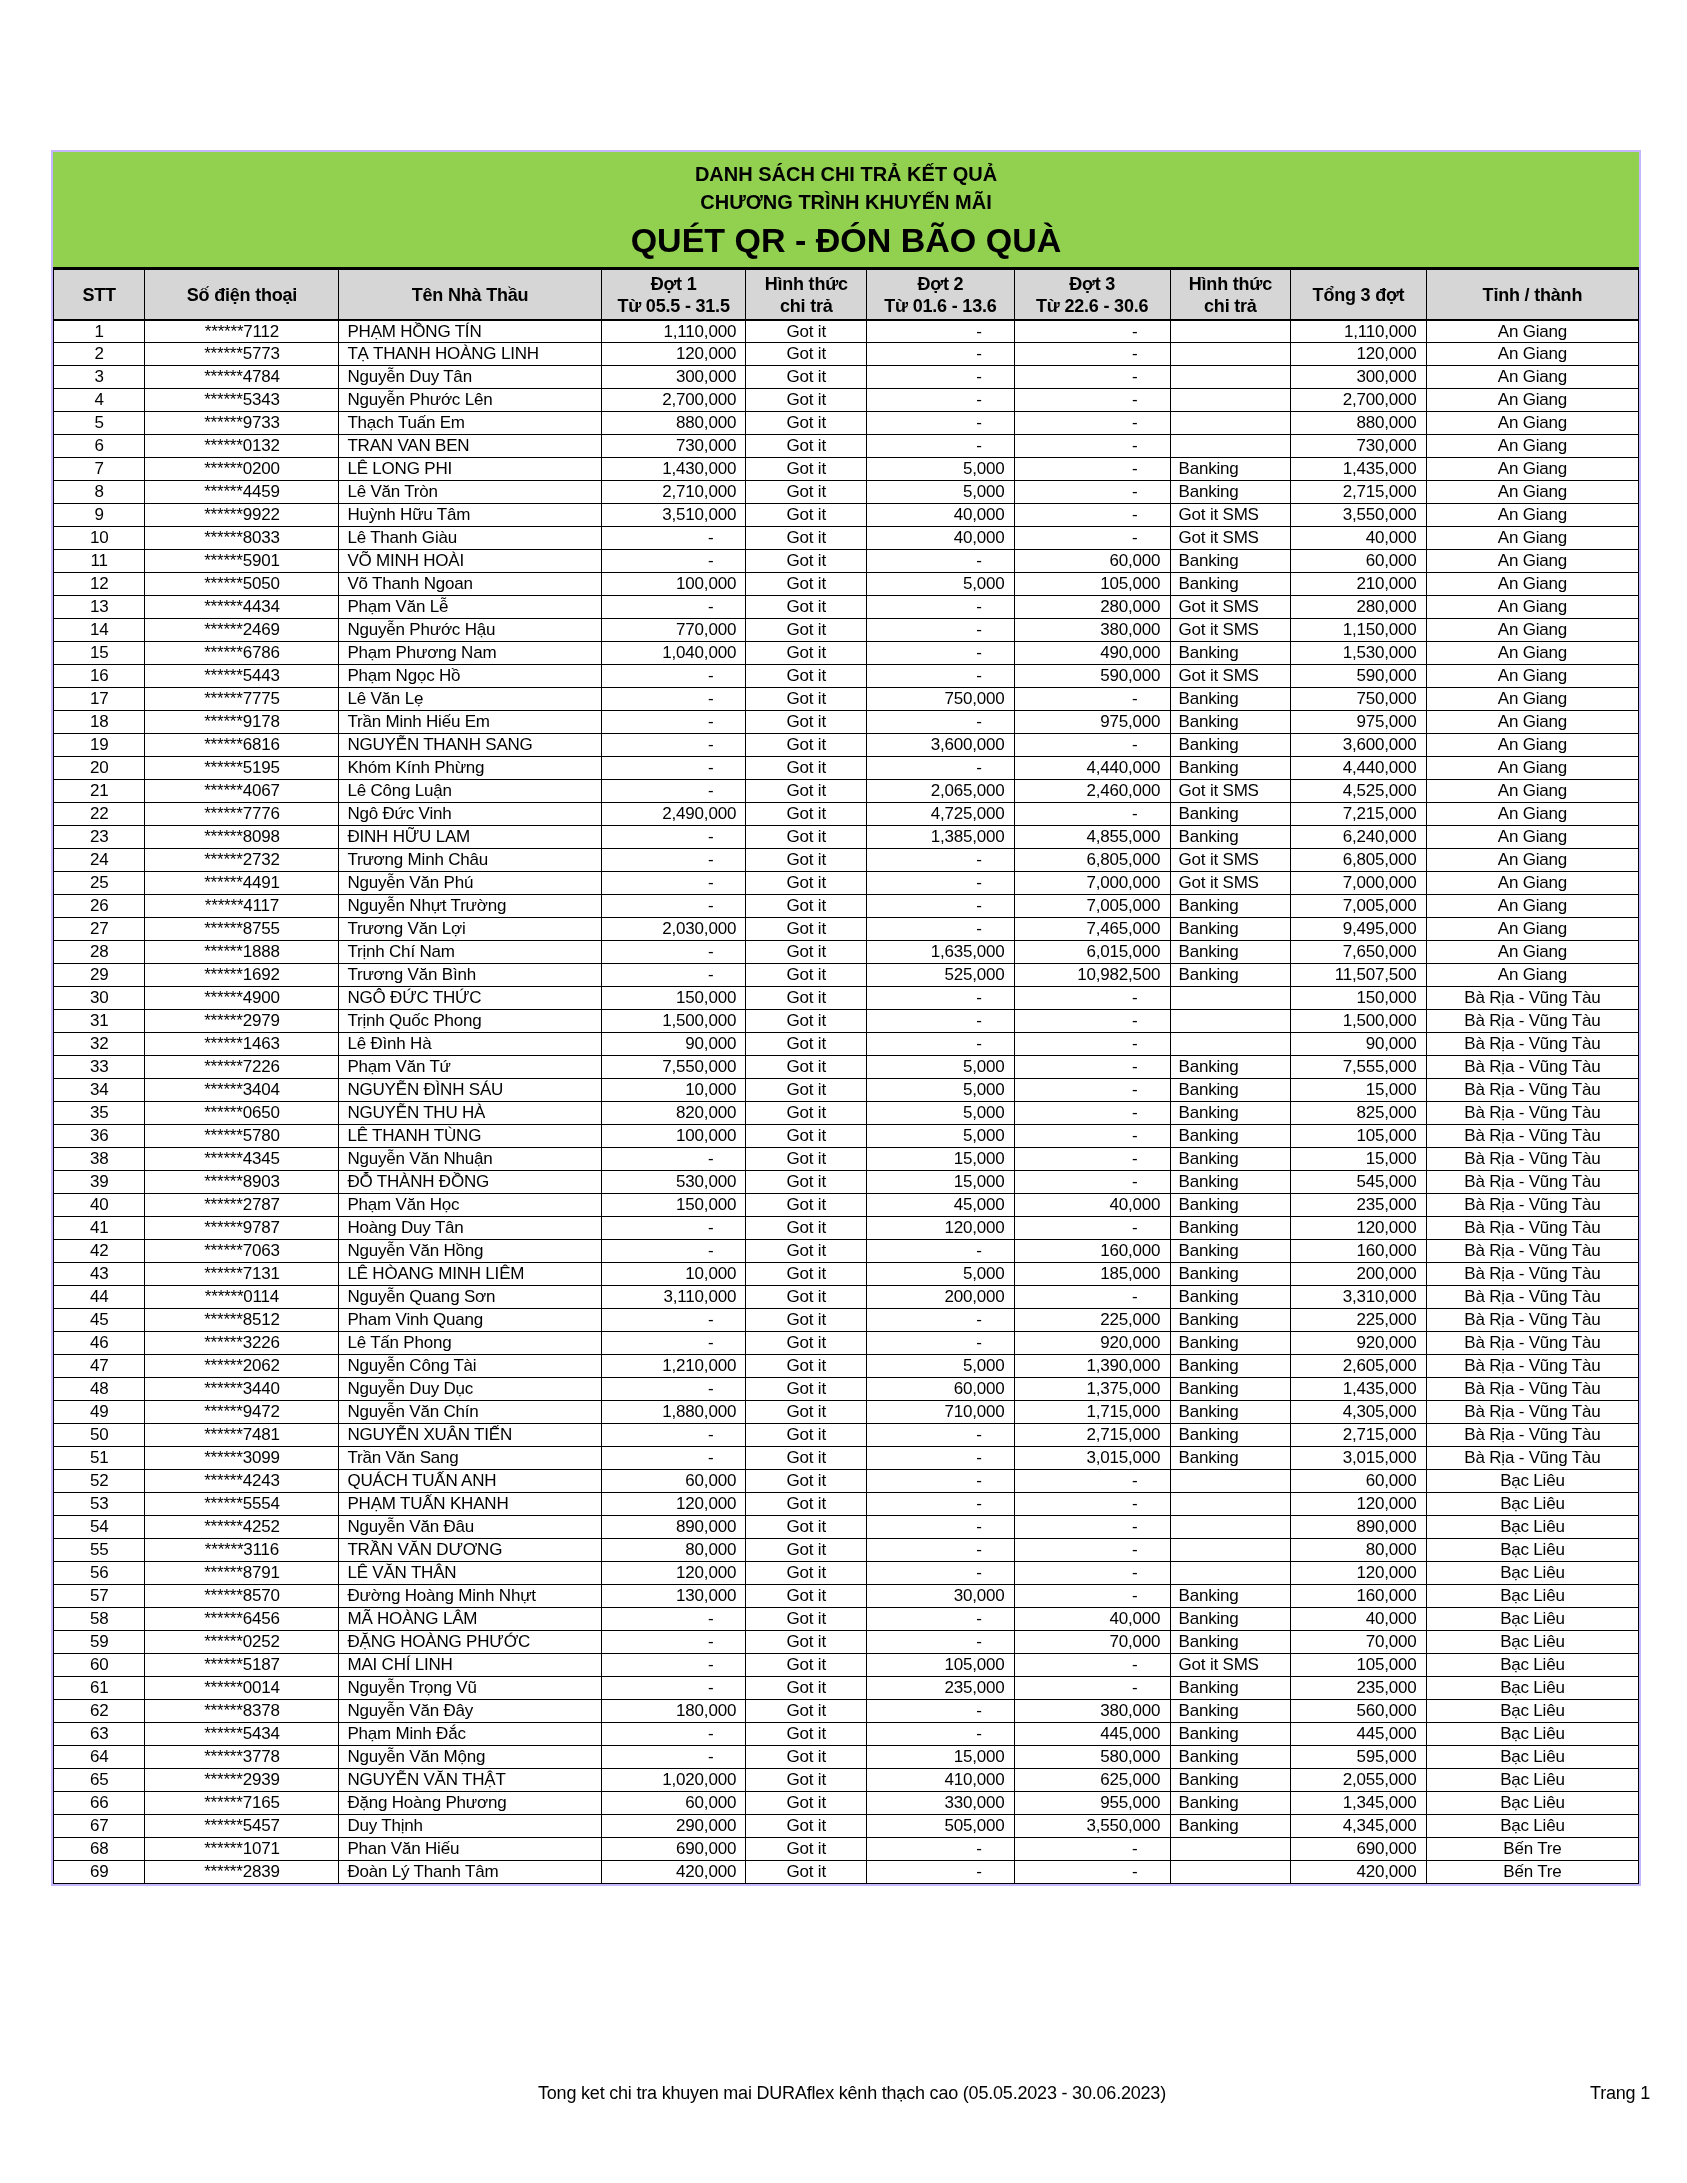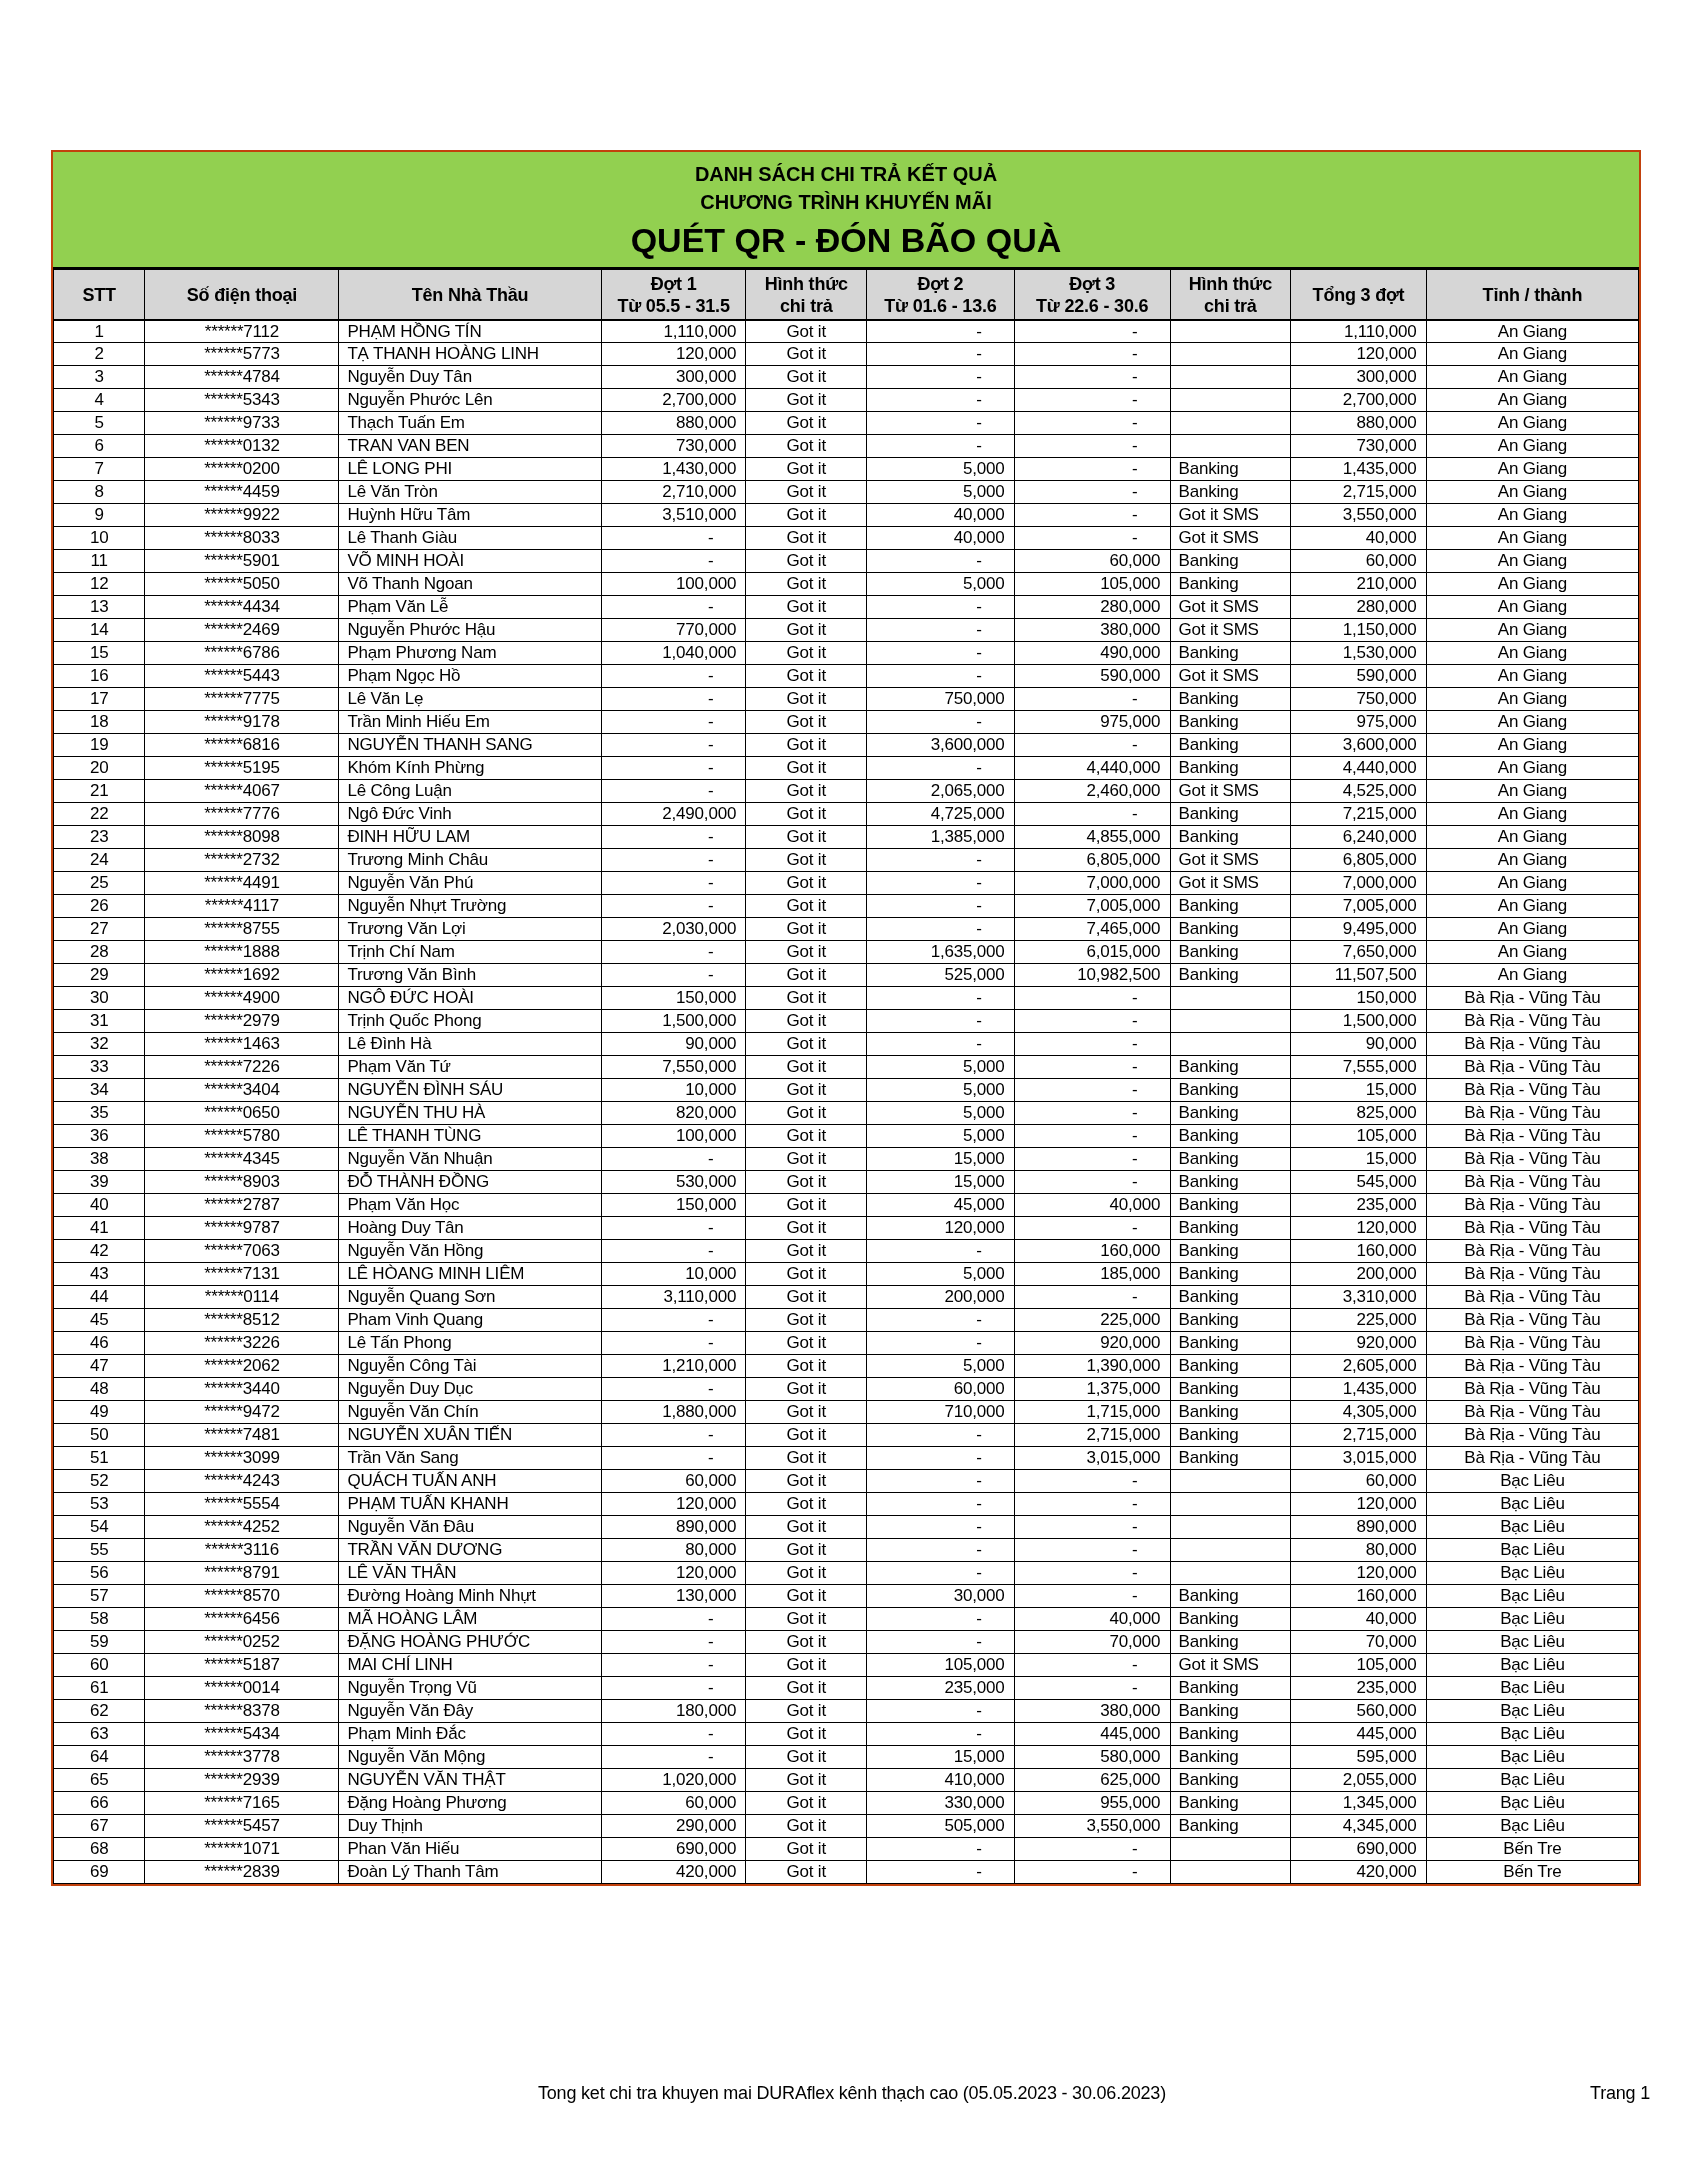--- a/index.html
+++ b/index.html
@@ -1,21 +1,21 @@
 <!DOCTYPE html>
 <html style="font-size:10.6px"><head>
 <meta charset="utf-8">
 <style>
   html,body{margin:0;padding:0;}
   body{
     width:1687px;height:2183px;position:relative;background:#ffffff;
     font-family:"Liberation Sans","DejaVu Sans",sans-serif;color:#000;
     overflow:hidden;
   }
-  .sheet{position:absolute;left:51px;top:150px;width:1590px;border:2px solid #c2410c;box-sizing:border-box;}
+  .sheet{position:absolute;left:51px;top:150px;width:1590px;border:2px solid #c4b5fd;box-sizing:border-box;}
   .banner{
     background:#92D050;border-bottom:2px solid #000;height:114px;
     display:flex;flex-direction:column;align-items:center;justify-content:center;
     text-align:center;padding-top:1.3px;
   }
   .banner .t1,.banner .t2{font-size:20px;font-weight:bold;line-height:28px;letter-spacing:0px;}
   .banner .t3{font-size:34px;font-weight:bold;line-height:41px;margin-top:4px;}
   table{border-collapse:collapse;table-layout:fixed;width:100%;}
   col.c-stt{width:91px}
   col.c-phone{width:193px}
@@ -445,21 +445,21 @@
           <td class="a-c">Got it</td>
           <td class="a-r">525,000</td>
           <td class="a-r">10,982,500</td>
           <td class="a-l">Banking</td>
           <td class="a-r">11,507,500</td>
           <td class="a-c">An Giang</td>
         </tr>
         <tr>
           <td class="a-c">30</td>
           <td class="a-c">******4900</td>
-          <td class="a-l">NGÔ ĐỨC HOÀI</td>
+          <td class="a-l">NGÔ ĐỨC THỨC</td>
           <td class="a-r">150,000</td>
           <td class="a-c">Got it</td>
           <td class="a-r dash">-</td>
           <td class="a-r dash">-</td>
           <td class="a-l"></td>
           <td class="a-r">150,000</td>
           <td class="a-c">Bà Rịa - Vũng Tàu</td>
         </tr>
         <tr>
           <td class="a-c">31</td>

